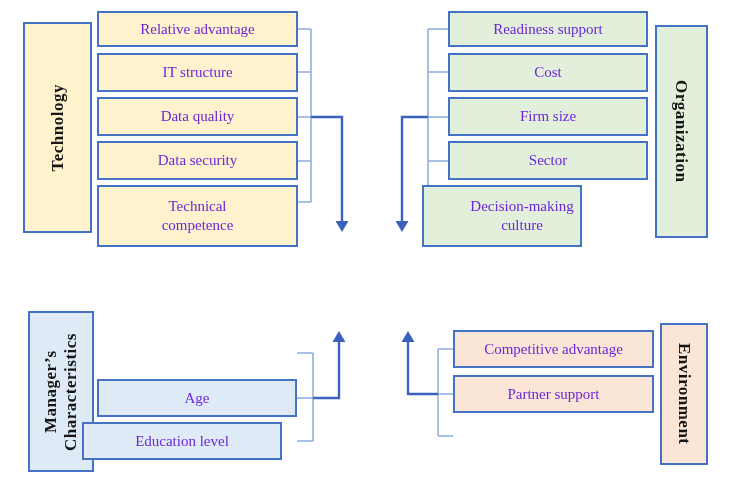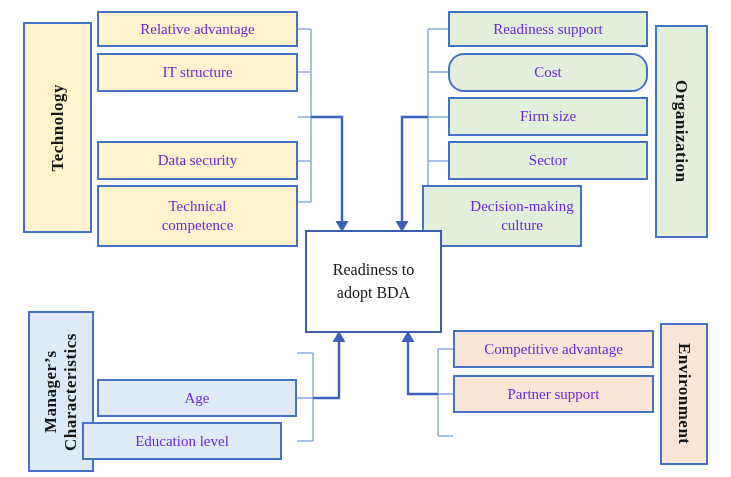--- a/index.html
+++ b/index.html
@@ -39,21 +39,21 @@
   .label-environment{left:660px;top:323px;width:48px;height:142px;background:var(--environment-fill,#FBE5D6);}
 
   
   .t0{left:97px;top:11px;width:201px;height:36px;}
   .t1{left:97px;top:53px;width:201px;height:39px;}
   .t2{left:97px;top:97px;width:201px;height:39px;}
   .t3{left:97px;top:141px;width:201px;height:39px;}
   .t4{left:97px;top:185px;width:201px;height:62px;}
   
   .o0{left:448px;top:11px;width:200px;height:36px;}
-  .o1{left:448px;top:53px;width:200px;height:39px;border-radius:16px;}
+  .o1{left:448px;top:53px;width:200px;height:39px;}
   .o2{left:448px;top:97px;width:200px;height:39px;}
   .o3{left:448px;top:141px;width:200px;height:39px;}
   .o4{left:422px;top:185px;width:160px;height:62px;padding-left:40px;}
   
   .m0{left:97px;top:334px;width:200px;height:38px;}
   .m1{left:97px;top:379px;width:200px;height:38px;}
   .m2{left:82px;top:422px;width:200px;height:38px;}
   
   .e0{left:453px;top:330px;width:201px;height:38px;}
   .e1{left:453px;top:375px;width:201px;height:38px;}
@@ -108,33 +108,32 @@
   </div>
   <div class="vlabel up label-managers">
     <span class="vtext">Manager’s Characteristics</span>
   </div>
   <div class="vlabel label-environment">
     <span class="vtext">Environment</span>
   </div>
 
   <div class="item tech t0">Relative advantage</div>
   <div class="item tech t1">IT structure</div>
+  <div class="item tech t2">Data quality</div>
   <div class="item tech t3">Data security</div>
   <div class="item tech t4">Technical
 competence</div>
 
   <div class="item org o0">Readiness support</div>
   <div class="item org o1">Cost</div>
   <div class="item org o2">Firm size</div>
   <div class="item org o3">Sector</div>
   <div class="item org o4">Decision-making
 culture</div>
 
   <div class="item mgr m1">Age</div>
   <div class="item mgr m2">Education level</div>
 
   <div class="item env e0">Competitive advantage</div>
   <div class="item env e1">Partner support</div>
 
-  <div class="center-box">Readiness to
-adopt BDA</div>
 
 </div>
 
 </body></html>

